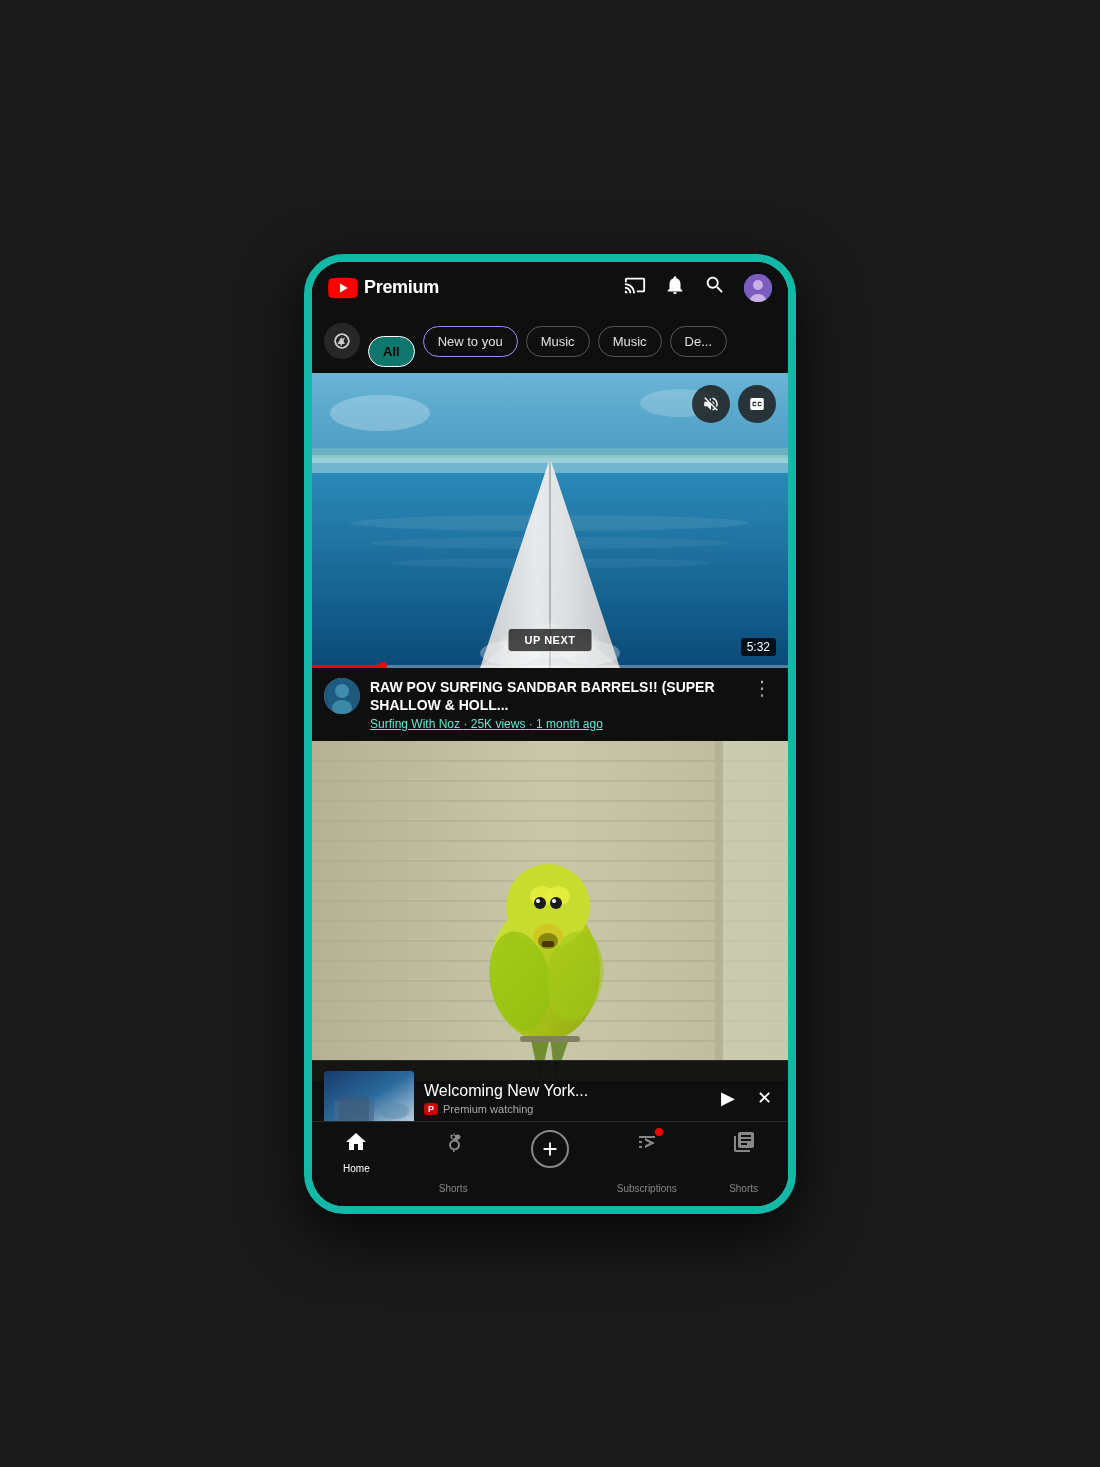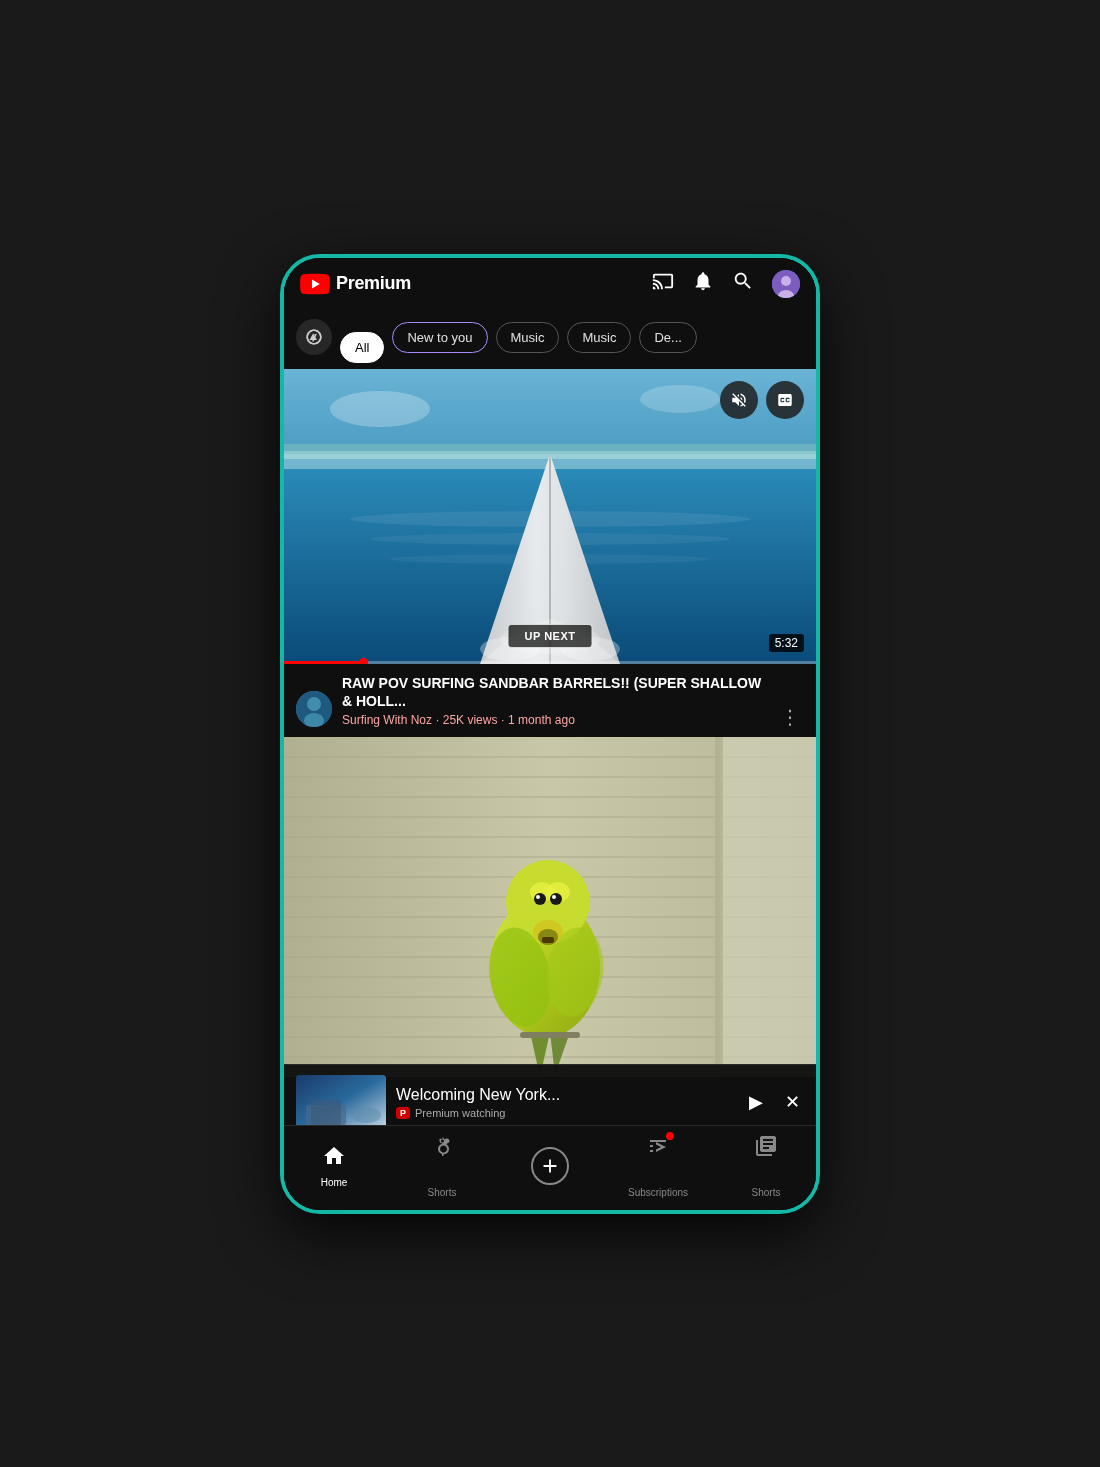--- a/index.html
+++ b/index.html
@@ -5,27 +5,27 @@
     * { margin: 0; padding: 0; box-sizing: border-box; }
     body {
       background: #1a1a1a;
       display: flex;
       justify-content: center;
       align-items: center;
       min-height: 100vh;
       font-family: 'Arial', sans-serif;
     }
     .phone-frame {
-      width: 540px;
+      width: 492px;
       height: 960px;
       background: #0f0f0f;
       border-radius: 40px;
       overflow: hidden;
       position: relative;
-      border: 4px solid #14b8a6;
+      border: 8px solid #14b8a6;
       box-shadow: 0 20px 60px rgba(0,0,0,0.8);
     }
     .phone-inner {
       width: 100%;
       height: 100%;
       overflow: hidden;
       position: relative;
       background: #0f0f0f;
     }
 
@@ -110,24 +110,24 @@
       border: 1px solid #555;
       background: transparent;
       color: #e0e0e0;
       font-size: 13px;
       font-weight: 500;
       white-space: nowrap;
       cursor: pointer;
       flex-shrink: 0;
     }
     .filter-chip.active {
-      background: #ffffff;
+      background: #0f766e;
       color: #000;
       border-color: #fff;
-      font-weight: 400;
+      font-weight: 700;
       margin-top: 20px;
     }
     .filter-chip.highlighted {
       border-color: #a78bfa;
       color: #e0e0e0;
       background: transparent;
     }
 
     
     .video-container {
@@ -206,21 +206,21 @@
       top: -3px;
       width: 9px;
       height: 9px;
       border-radius: 50%;
       background: #f00;
     }
 
     
     .video-info-row {
       display: flex;
-      align-items: flex-end;
+      align-items: flex-start;
       padding: 10px 12px;
       background: #0f0f0f;
       gap: 10px;
     }
     .channel-avatar {
       width: 36px;
       height: 36px;
       border-radius: 50%;
       background: linear-gradient(135deg, #1e6e8c, #5bb8d4);
       flex-shrink: 0;
@@ -241,22 +241,23 @@
       flex: 1;
     }
     .video-title {
       color: #fff;
       font-size: 14px;
       font-weight: 600;
       line-height: 1.3;
       margin-bottom: 3px;
     }
     .video-sub {
-      color: #fca5a5;
+      color: #5eead4;
       font-size: 12px;
+      text-decoration: underline;
     }
     .more-btn {
       color: #aaa;
       font-size: 20px;
       cursor: pointer;
       padding: 0 4px;
       background: none;
       border: none;
       line-height: 1;
     }
@@ -362,21 +363,20 @@
     
     .bottom-nav {
       position: absolute;
       bottom: 0;
       left: 0;
       right: 0;
       background: #0f0f0f;
       border-top: 1px solid #2a2a2a;
       display: flex;
       justify-content: space-around;
-      align-items: center;
       padding: 8px 0 12px;
       z-index: 20;
       gap: 8px;
     }
     .nav-item {
       display: flex;
       flex-direction: column;
       align-items: center;
       gap: 3px;
       cursor: pointer;

